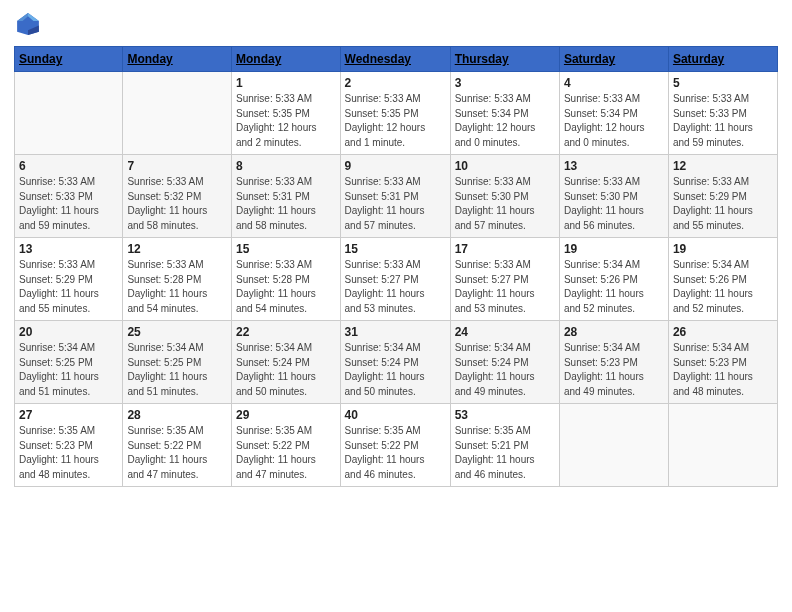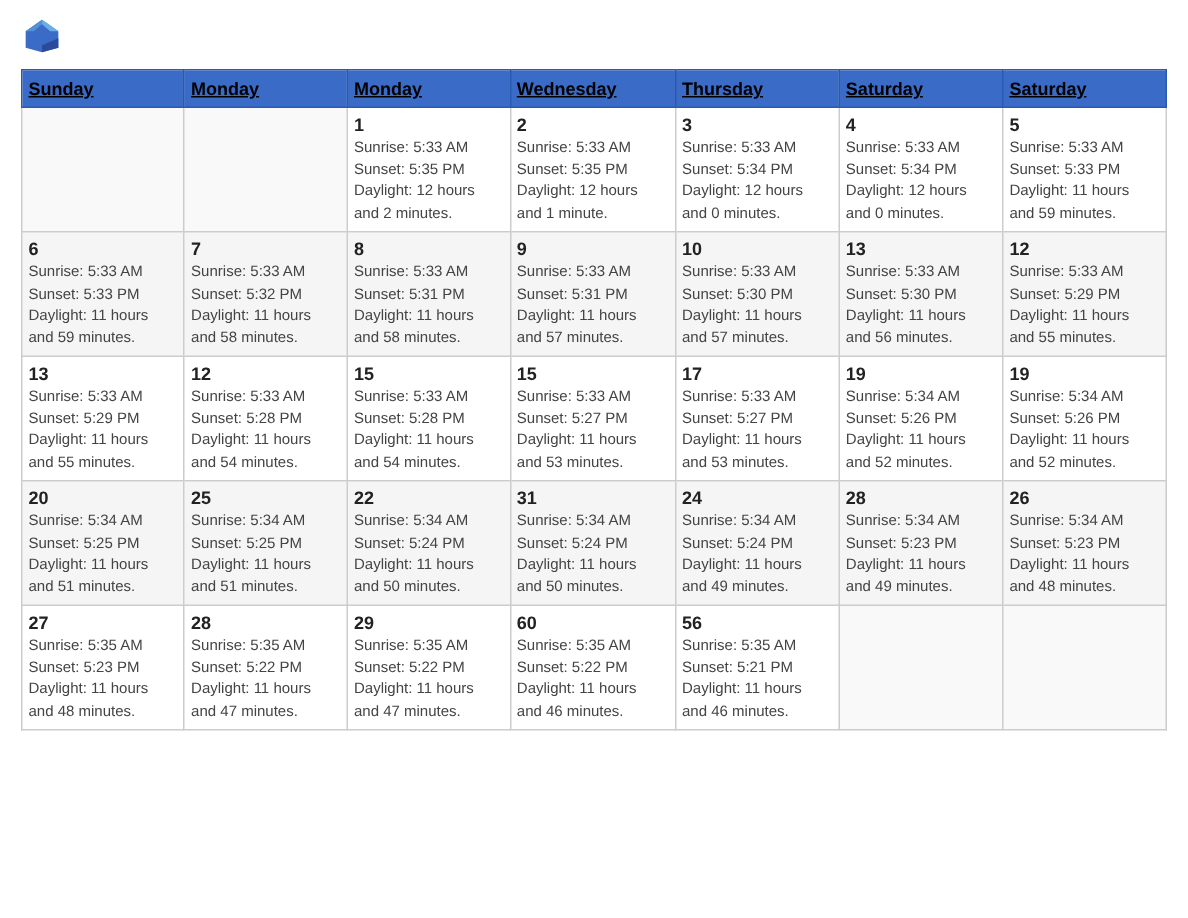--- a/index.html
+++ b/index.html
@@ -339,28 +339,28 @@
 and 47 minutes.</div>
           </td>
           <td>
             <span class="day-number">29</span>
             <div class="day-info" style="white-space: pre-line;">Sunrise: 5:35 AM
 Sunset: 5:22 PM
 Daylight: 11 hours
 and 47 minutes.</div>
           </td>
           <td>
-            <span class="day-number">60</span>
+            <span class="day-number">40</span>
             <div class="day-info" style="white-space: pre-line;">Sunrise: 5:35 AM
 Sunset: 5:22 PM
 Daylight: 11 hours
 and 46 minutes.</div>
           </td>
           <td>
-            <span class="day-number">56</span>
+            <span class="day-number">53</span>
             <div class="day-info" style="white-space: pre-line;">Sunrise: 5:35 AM
 Sunset: 5:21 PM
 Daylight: 11 hours
 and 46 minutes.</div>
           </td>
           <td class="empty-cell"></td>
           <td class="empty-cell"></td>
         </tr>
       </tbody>
   </table>

